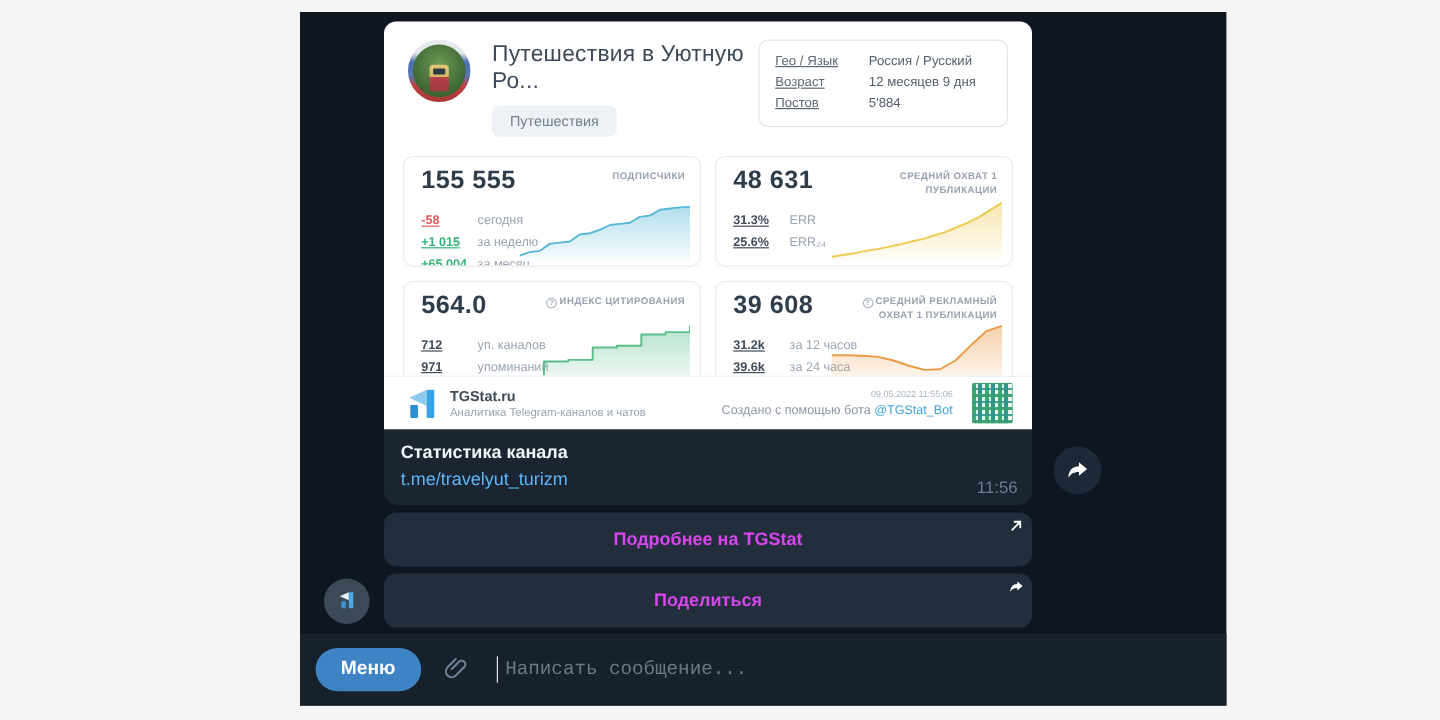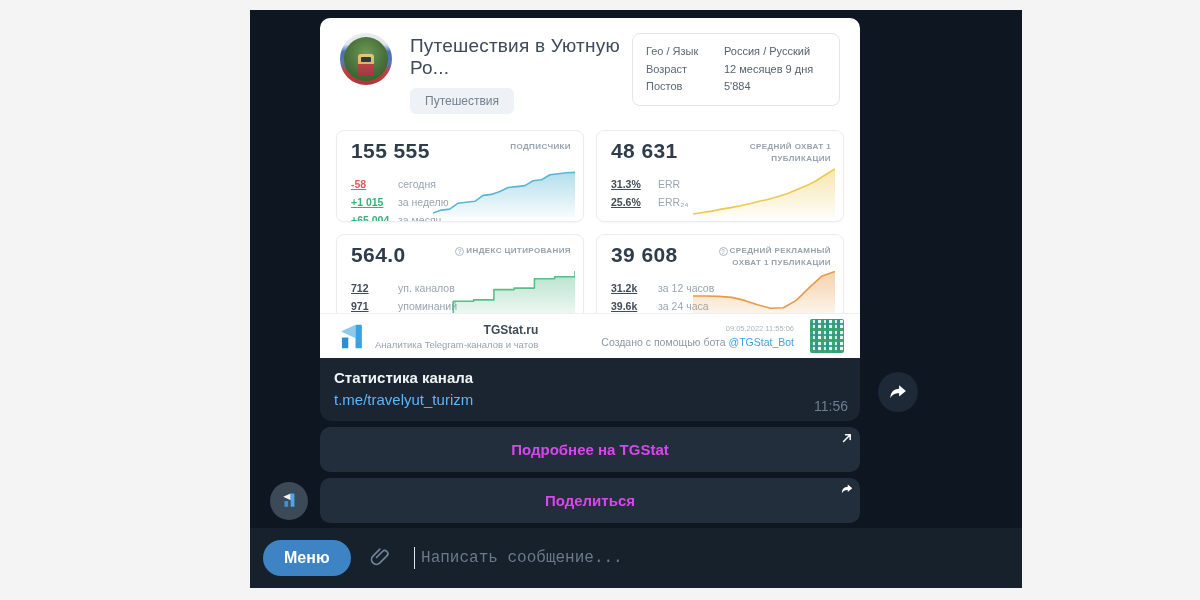--- a/index.html
+++ b/index.html
@@ -19,38 +19,38 @@
   .ch-avatar .photo { position:absolute; inset:4px; border-radius:50%;
     background:radial-gradient(circle at 50% 38%, #6f9a55 0%, #47703a 55%, #2f5429 100%); }
   .ch-avatar .tram { position:absolute; left:50%; bottom:9px; transform:translateX(-50%); width:16px; height:22px; border-radius:3px 3px 1px 1px;
     background:linear-gradient(180deg,#e4c978 0%, #d8b860 45%, #b8434a 45%, #9e3940 100%); }
   .ch-avatar .tram:before { content:""; position:absolute; left:3px; top:3px; width:10px; height:5px; background:#2c3a44; border-radius:1px; }
   .ch-titles { margin-left:18px; padding-top:2px; }
   .ch-title { font-size:19px; font-weight:500; color:#3e4a58; letter-spacing:.2px; }
   .ch-tag { display:inline-block; margin-top:9px; background:#eef1f5; border-radius:6px; padding:6px 15px; font-size:12px; color:#73808d; }
   .ch-info { margin-left:auto; border:1px solid #e2e6ea; border-radius:8px; padding:9px 13px; align-self:flex-start; min-width:208px; }
   .ch-info-row { display:flex; font-size:11px; line-height:1.6; color:#5d6875; }
-  .ch-info-row .il { width:78px; flex:0 0 78px; }
+  .ch-info-row .il { width:78px; flex:0 0 78px;text-decoration:underline; }
   .ch-info-row .iv { color:#55606d; }
 
   .c-grid { display:grid; grid-template-columns:1fr 1fr; gap:12px; padding:8px 16px 0; }
   .scard { position:relative; border:1px solid #e9edf0; border-radius:8px; height:92px; overflow:hidden; box-shadow:0 1px 2px rgba(40,60,80,.04); background:#fff; }
   .scard .big { position:absolute; top:8px; left:14px; font-size:21px; font-weight:700; color:#2f3c4a; letter-spacing:.4px; }
   .scard .lab { position:absolute; top:10px; right:12px; text-align:right; font-size:8px; font-weight:600; color:#97a2ae; letter-spacing:.4px; max-width:132px; line-height:1.55; }
   .scard .help { display:inline-block; width:9px; height:9px; border:1px solid #aeb8c2; border-radius:50%; font-size:6.5px; line-height:8px; text-align:center; color:#aeb8c2; margin-right:2px; vertical-align:-1px; font-weight:700; }
   .srows { position:absolute; left:14px; top:45px; font-size:10.5px; }
   .srow { display:flex; line-height:1.7; }
   .srow .v { min-width:47px; font-weight:700; color:#404c59;text-decoration:underline; }
   .srow .v.negative { color:#e25b5b; } .srow .v.positive { color:#34b277; }
   .srow .l { color:#9aa5b1; }
   .spark { position:absolute; right:8px; bottom:4px; width:142px; height:58px; }
   .spark svg { display:block; width:100%; height:100%; }
 
   .c-footer { position:absolute; left:0; right:0; bottom:0; height:45px; border-top:1px solid #edf0f2; display:flex; align-items:center; padding:0 16px; background:#fff; }
-  .cf-brandtxt { margin-left:9px;text-align:right; }
+  .cf-brandtxt { margin-left:9px; }
   .cf-brand { font-size:12px; font-weight:700; color:#3e4a57; }
   .cf-sub { font-size:9.5px; color:#97a2ae; margin-top:2px; }
   .cf-right { margin-left:auto; display:flex; align-items:center;gap:8px; }
   .cf-texts { text-align:right; margin-right:8px; }
   .cf-time { font-size:7.5px; color:#a9b4bf; }
   .cf-created { font-size:10.5px; color:#8d98a5; margin-top:3px; }
   .cf-created .botlink { color:#3da3dc; }
   .cf-qr { width:34px; height:34px; border-radius:2px;
     background-image:
       repeating-linear-gradient(0deg, rgba(56,160,110,.95) 0 3px, rgba(255,255,255,0) 3px 6px, rgba(47,150,140,.85) 6px 8px, rgba(255,255,255,0) 8px 11px),

